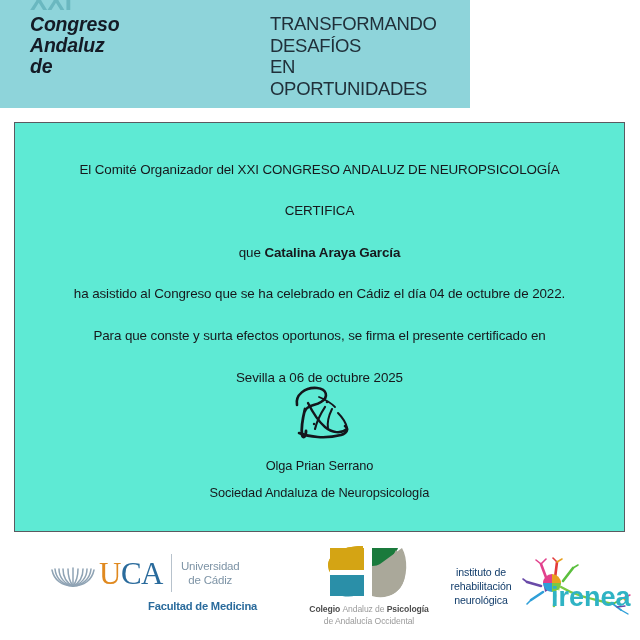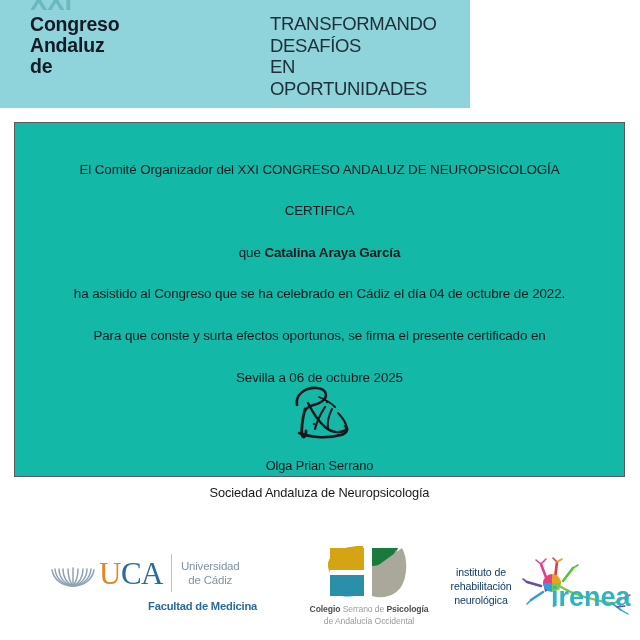--- a/index.html
+++ b/index.html
@@ -38,42 +38,43 @@
     color: #6ab8c0;
     line-height: 1.0;
     letter-spacing: 0px;
   }
   .banner-lines {
     font-size: 19.5px;
     font-weight: bold;
     color: #141b26;
     line-height: 1.07;
     letter-spacing: -0.2px;
+    font-style: italic;
   }
   .banner-right {
     position: absolute;
     left: 270px;
     top: 13px;
     width: 200px;
     font-size: 18.5px;
     font-weight: 400;
     color: #20303a;
     line-height: 1.17;
     letter-spacing: -0.3px;
   }
 
   
   .cert-box {
     position: absolute;
     left: 14px;
     top: 122px;
     width: 611px;
-    height: 355px;
+    height: 410px;
     border: 1.3px solid #5a5a60;
-    background: #14b8a6;
+    background: #5eead4;
     box-sizing: border-box;
   }
 
   .cert-body {
     position: absolute;
     left: 0;
     top: 38px;
     width: 100%;
     text-align: center;
   }
@@ -312,21 +313,21 @@
       <path d="M10 4 L44 4 L44 26 C30 31, 16 29, 10 26 Z" fill="#d4a414"></path>
       <path d="M10 30 L44 30 L44 52 L10 52 Z" fill="#2a8fa8"></path>
       <path d="M10 30 L44 30 L44 48 C30 57, 14 51, 10 45 Z" fill="#2a8fa8"></path>
       <rect x="10" y="26" width="34" height="5" fill="#ffffff"></rect>
       <path d="M52 4 L78 4 C78 4, 72 22, 56 22 L52 22 Z" fill="#1a7a3c"></path>
       <path d="M52 4 L76 4 C70 18, 60 22, 52 22 Z" fill="#1a7a3c"></path>
       <path d="M60 20 L82 4 C88 14, 88 34, 80 44 C72 54, 58 54, 52 50 L52 22 C56 22, 58 21, 60 20 Z" fill="#aaa89a"></path>
       <path d="M52 24 L52 52 C66 56, 80 50, 84 36 C87 24, 82 12, 76 6 C70 20, 60 24, 52 24 Z" fill="#aaa89a"></path>
     </svg>
     <div class="cop-text">
-      <div><span class="cop-b">Colegio </span><span>Serrano de </span><span class="cop-b">Psicología</span></div>
+      <div><span class="cop-b">Colegio </span><span>Andaluz de </span><span class="cop-b">Psicología</span></div>
       <div>de Andalucía Occidental</div>
     </div>
   </div>
 
   <div class="logo-irn">
     <div>instituto de</div>
     <div>rehabilitación</div>
     <div>neurológica</div>
   </div>
 

